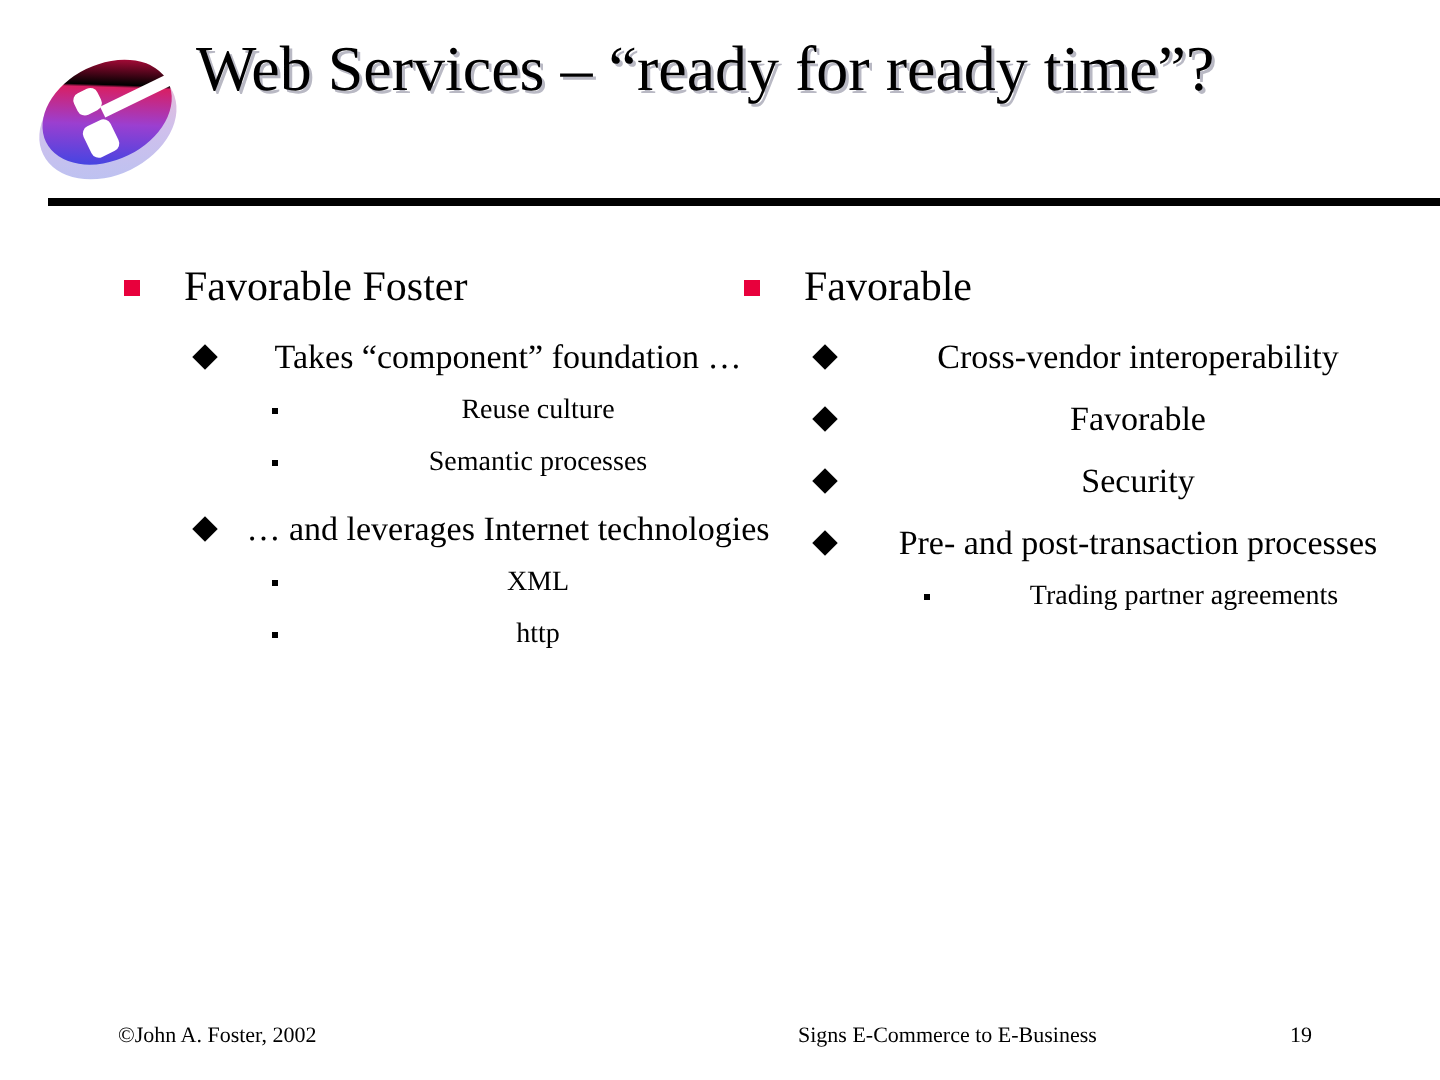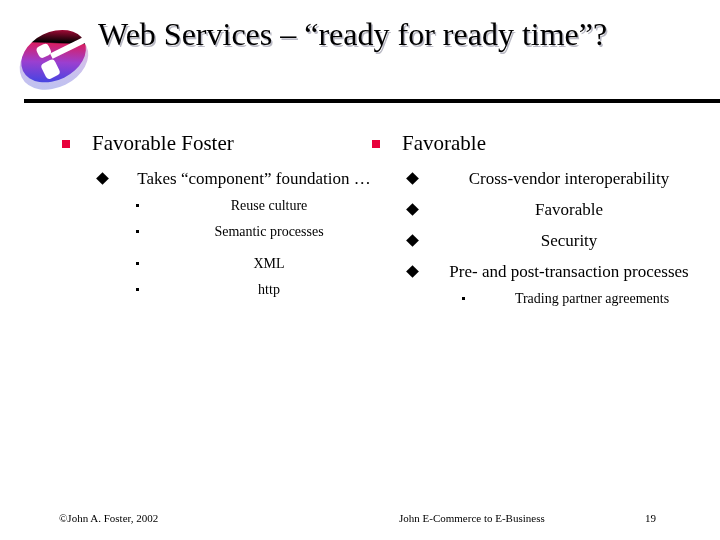--- a/index.html
+++ b/index.html
@@ -211,20 +211,24 @@
         <span class="bullet-dot"></span>
         <span>Reuse culture</span>
       </div>
       <div class="lvl3">
         <span class="bullet-dot"></span>
         <span>Semantic processes</span>
       </div>
     </div>
 
     <div class="grp">
+      <div class="lvl2">
+        <span class="bullet-di"></span>
+        <span>… and leverages Internet technologies</span>
+      </div>
       <div class="lvl3">
         <span class="bullet-dot"></span>
         <span>XML</span>
       </div>
       <div class="lvl3">
         <span class="bullet-dot"></span>
         <span>http</span>
       </div>
     </div>
 
@@ -257,17 +261,17 @@
       <div class="lvl3 deep">
         <span class="bullet-dot"></span>
         <span>Trading partner agreements</span>
       </div>
     </div>
 
   </div>
 
   <div id="footer">
     <div id="footer-left">©John A. Foster,  2002</div>
-    <div id="footer-center">John E-Commerce to E-Business</div>
+    <div id="footer-center">Signs E-Commerce to E-Business</div>
     <div id="footer-page">19</div>
   </div>
 
 </div>
 
 </body></html>

